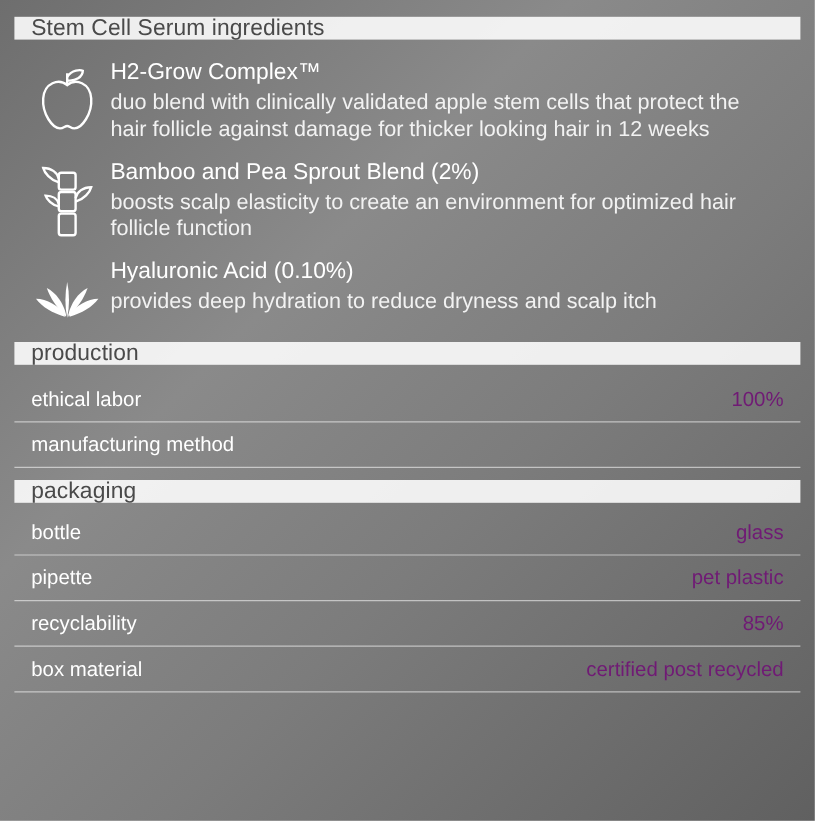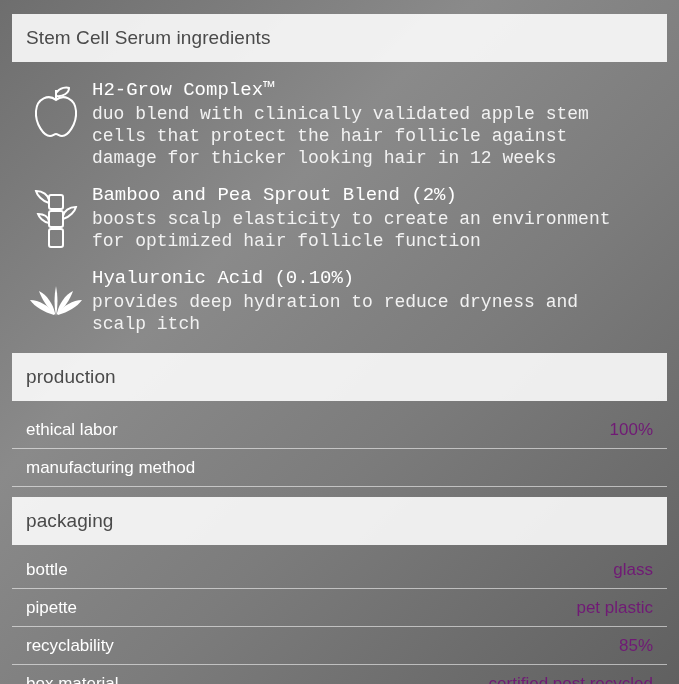--- a/index.html
+++ b/index.html
@@ -18,21 +18,21 @@
   .page {
     width: 679px;
     height: 684px;
     padding: 14px 12px 0 12px;
     position: relative;
   }
 
   
   .section-bar {
     background: rgba(255,255,255,0.88);
-    height: 48px;
+    height: 19px;
     display: flex;
     align-items: center;
     padding-left: 14px;
     margin-bottom: 0;
   }
   .section-bar .section-title {
     color: #4a4a4a;
     font-size: 19px;
     font-weight: 400;
     letter-spacing: 0.1px;
@@ -50,21 +50,20 @@
   .ingredient-icon {
     width: 72px;
     min-width: 72px;
     display: flex;
     justify-content: center;
     padding-top: 6px;
   }
   .ingredient-text {
     flex: 1;
     padding-right: 24px;
-    font-family: Liberation Mono, monospace;
   }
   .ingredient-name {
     font-size: 19px;
     line-height: 24px;
     color: #ffffff;
     font-weight: 400;
     margin-bottom: 1px;
   }
   .ingredient-desc {
     font-size: 18px;

